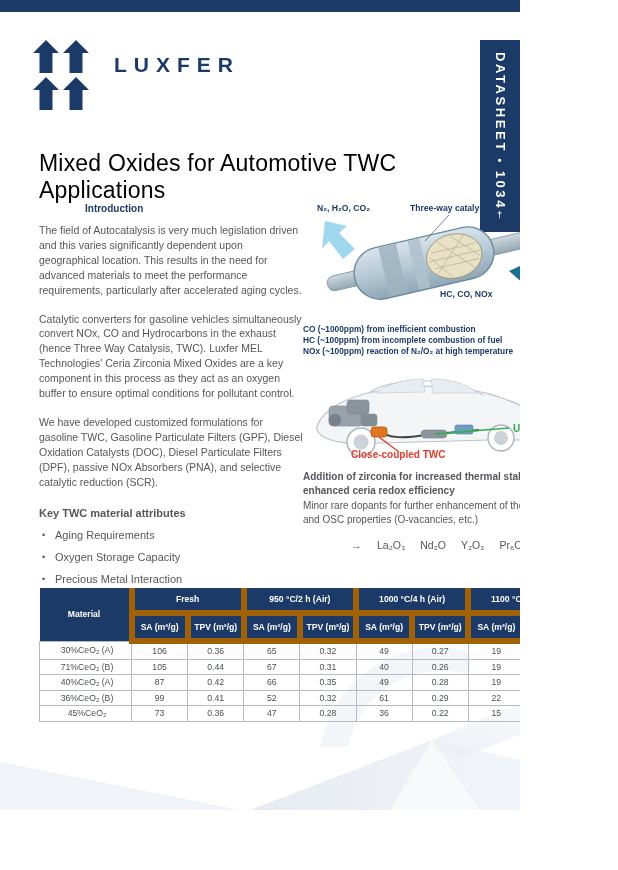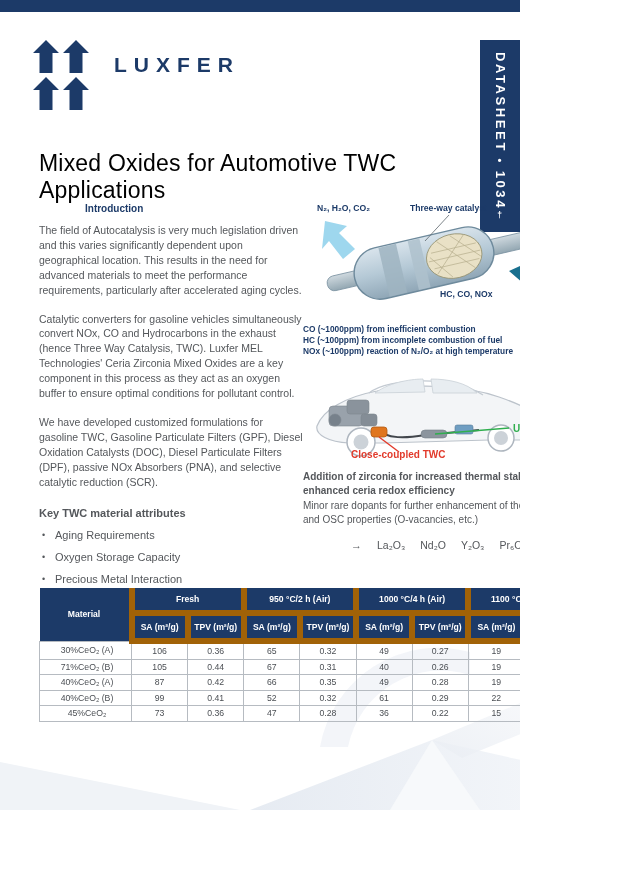--- a/index.html
+++ b/index.html
@@ -261,21 +261,21 @@
             <td>87</td>
             <td>0.42</td>
             <td>66</td>
             <td>0.35</td>
             <td>49</td>
             <td>0.28</td>
             <td>19</td>
             <td>0.16</td>
           </tr>
           <tr>
-            <td class="mat">40%CeO₂ (B)</td>
+            <td class="mat">36%CeO₂ (B)</td>
             <td>99</td>
             <td>0.41</td>
             <td>52</td>
             <td>0.32</td>
             <td>61</td>
             <td>0.29</td>
             <td>22</td>
             <td>0.12</td>
           </tr>
           <tr>

